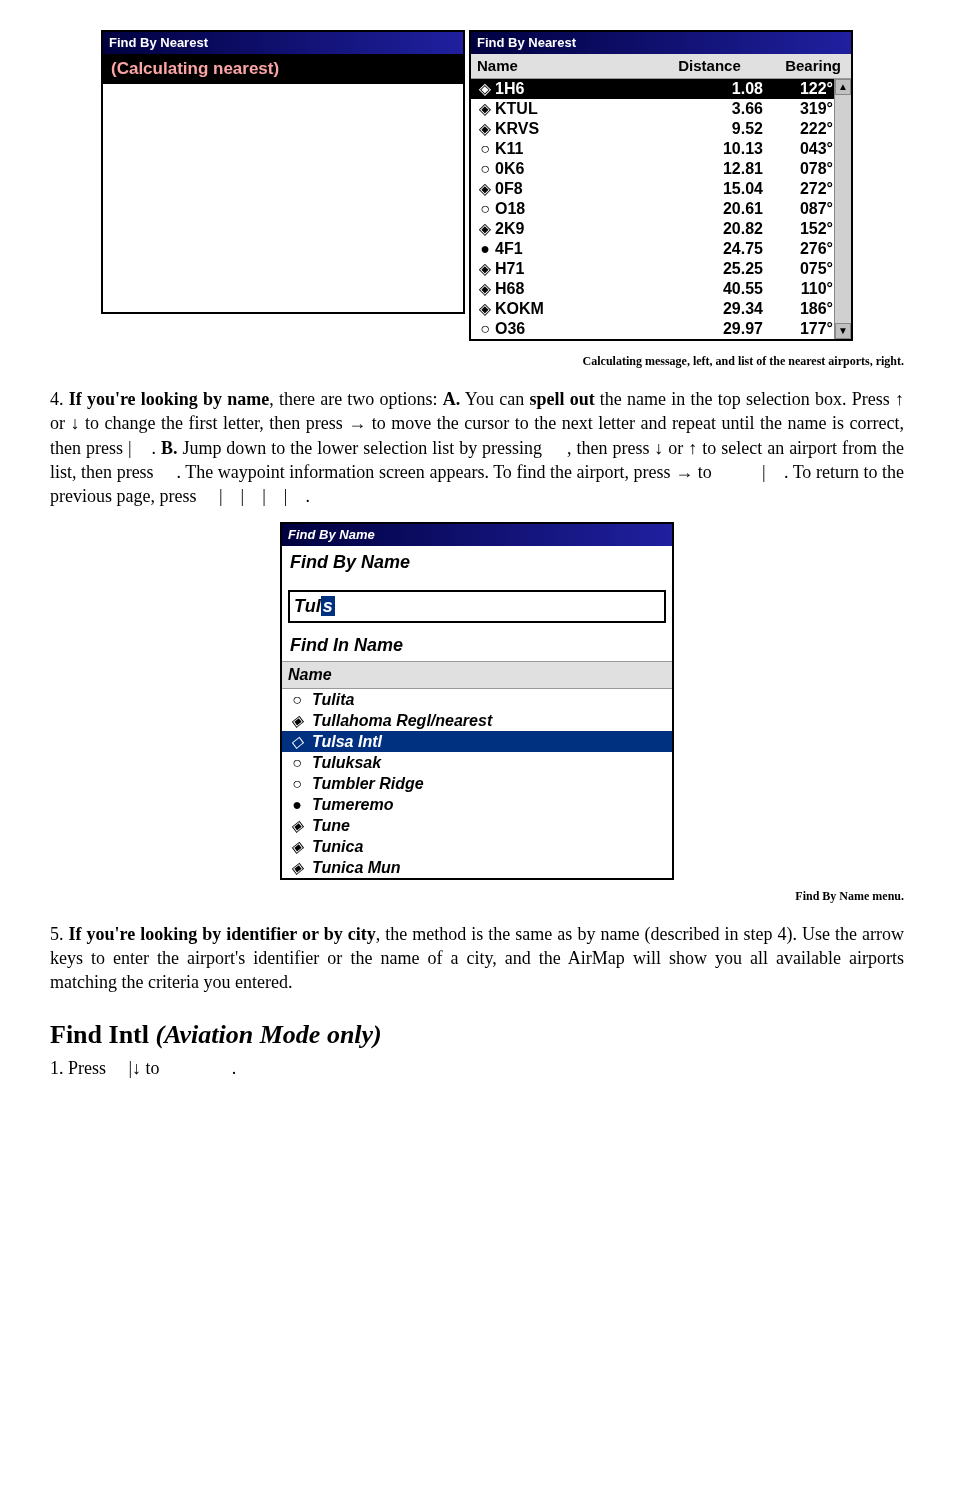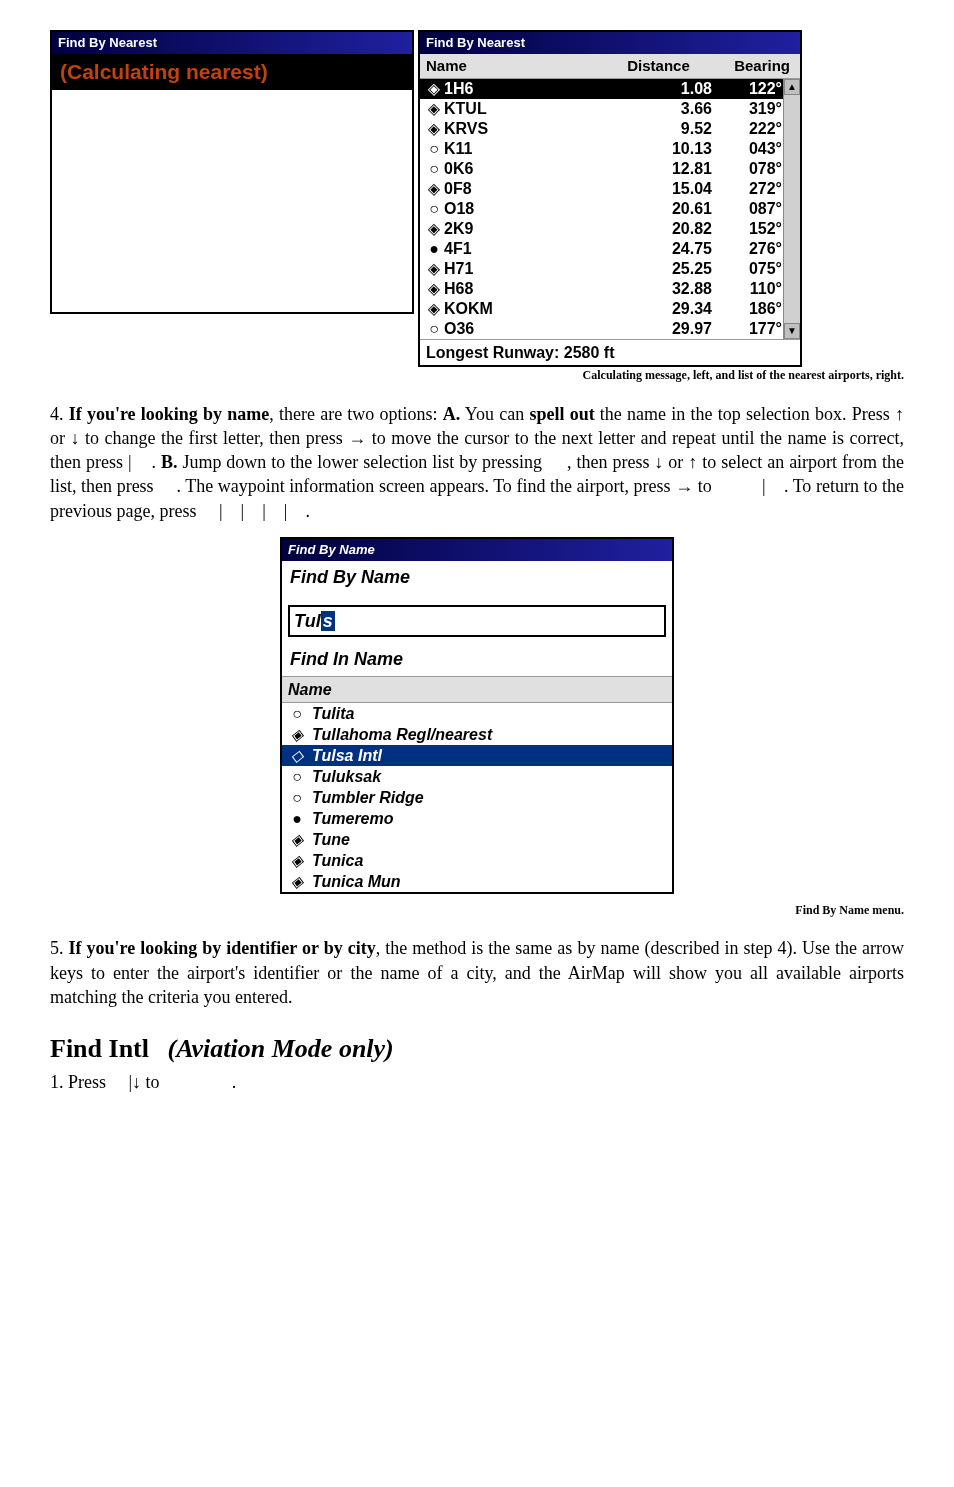--- a/index.html
+++ b/index.html
@@ -6,23 +6,23 @@
     font-family: Georgia, 'Times New Roman', serif;
     font-size: 18px;
     line-height: 1.35;
     margin: 0;
     padding: 30px 50px;
     color: #000;
     background: #fff;
   }
   .screenshot-row {
     display: flex;
-    justify-content: flex-start;
+    justify-content: center;
     gap: 4px;
-    margin-bottom: 0;
+    margin-bottom: 12px;
   }
   .gps-window {
     border: 2px solid #000;
     background: #fff;
     font-family: Arial, Helvetica, sans-serif;
     font-size: 15px;
   }
   .gps-window.left {
     width: 360px;
     height: 280px;
@@ -32,24 +32,24 @@
   }
   .gps-titlebar {
     background: linear-gradient(to right, #000040, #2020a0);
     color: #fff;
     font-weight: bold;
     padding: 2px 6px;
     font-size: 13px;
   }
   .calc-message {
     background: #000;
-    color: #c2410c;
+    color: #fca5a5;
     padding: 4px 8px;
     font-weight: bold;
-    font-size: 21px;
+    font-size: 17px;
   }
   .gps-header-row {
     display: flex;
     font-weight: bold;
     background: #e0e0e0;
     border-bottom: 1px solid #999;
   }
   .gps-header-row .col-name { width: 45%; padding: 2px 6px; }
   .gps-header-row .col-dist { width: 27%; padding: 2px 0; text-align: right; }
   .gps-header-row .col-bear { width: 28%; padding: 2px 10px 2px 0; text-align: right; }
@@ -152,21 +152,21 @@
     display:flex;
     gap:6px;
   }
   .fn-row .icon { width: 18px; text-align:center; font-weight:normal;}
   .fn-row.sel { background: #003080; color: #fff; }
   h2.section {
     font-size: 26px;
     font-weight: bold;
     margin: 22px 0 4px 0;
   }
-  h2.section .ital { font-style: italic; font-weight: bold; margin-left: 12px; }
+  h2.section .ital { font-style: italic; font-weight: bold; }
 </style>
 </head>
 <body>
 
 <div class="screenshot-row">
 
   <div class="gps-window left">
     <div class="gps-titlebar">Find By Nearest</div>
     <div class="calc-message">(Calculating nearest)</div>
   </div>
@@ -239,37 +239,36 @@
         </div>
         <div class="ap-row">
           <span class="icon">◈</span>
           <span class="name">H71</span>
           <span class="dist">25.25</span>
           <span class="bear">075°</span>
         </div>
         <div class="ap-row">
           <span class="icon">◈</span>
           <span class="name">H68</span>
-          <span class="dist">32.88</span>
+          <span class="dist">40.55</span>
           <span class="bear">110°</span>
         </div>
         <div class="ap-row">
           <span class="icon">◈</span>
           <span class="name">KOKM</span>
           <span class="dist">29.34</span>
           <span class="bear">186°</span>
         </div>
         <div class="ap-row">
           <span class="icon">○</span>
           <span class="name">O36</span>
           <span class="dist">29.97</span>
           <span class="bear">177°</span>
         </div>
       </div>
-    <div class="gps-footer">Longest Runway: 2580 ft</div>
   </div>
 </div>
 
 <div class="caption">Calculating message, left, and list of the nearest airports, right.</div>
 
 <div class="para">
   <span>4. </span><b>If you're looking by name</b><span>, there are two options: </span><b>A.</b><span> You can </span><b>spell out</b><span> the name in the top selection box. Press ↑ or ↓ to change the first letter, then press → to move the cursor to the next letter and repeat until the name is correct, then press </span><span>|</span>&nbsp;&nbsp;&nbsp;&nbsp;<span>. </span><b>B.</b><span> Jump down to the lower selection list by pressing </span>&nbsp;&nbsp;&nbsp;&nbsp;<span>, then press ↓ or ↑ to select an airport from the list, then press </span>&nbsp;&nbsp;&nbsp;&nbsp;<span>. The waypoint information screen appears. To find the airport, press → to </span>&nbsp;&nbsp;&nbsp;&nbsp;&nbsp;&nbsp;&nbsp;&nbsp;&nbsp;&nbsp;<span>|</span>&nbsp;&nbsp;&nbsp;&nbsp;<span>. To return to the previous page, press </span>&nbsp;&nbsp;&nbsp;&nbsp;<span>|</span>&nbsp;&nbsp;&nbsp;&nbsp;<span>|</span>&nbsp;&nbsp;&nbsp;&nbsp;<span>|</span>&nbsp;&nbsp;&nbsp;&nbsp;<span>|</span>&nbsp;&nbsp;&nbsp;&nbsp;<span>.</span>
 </div>
 
 <div class="findname-wrap">

